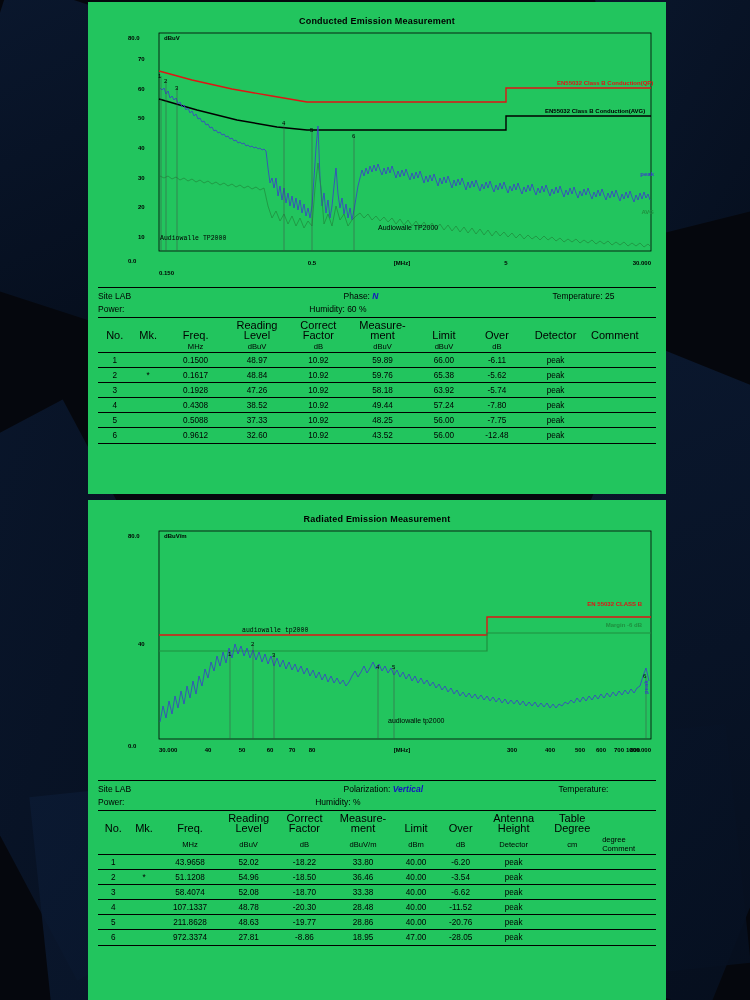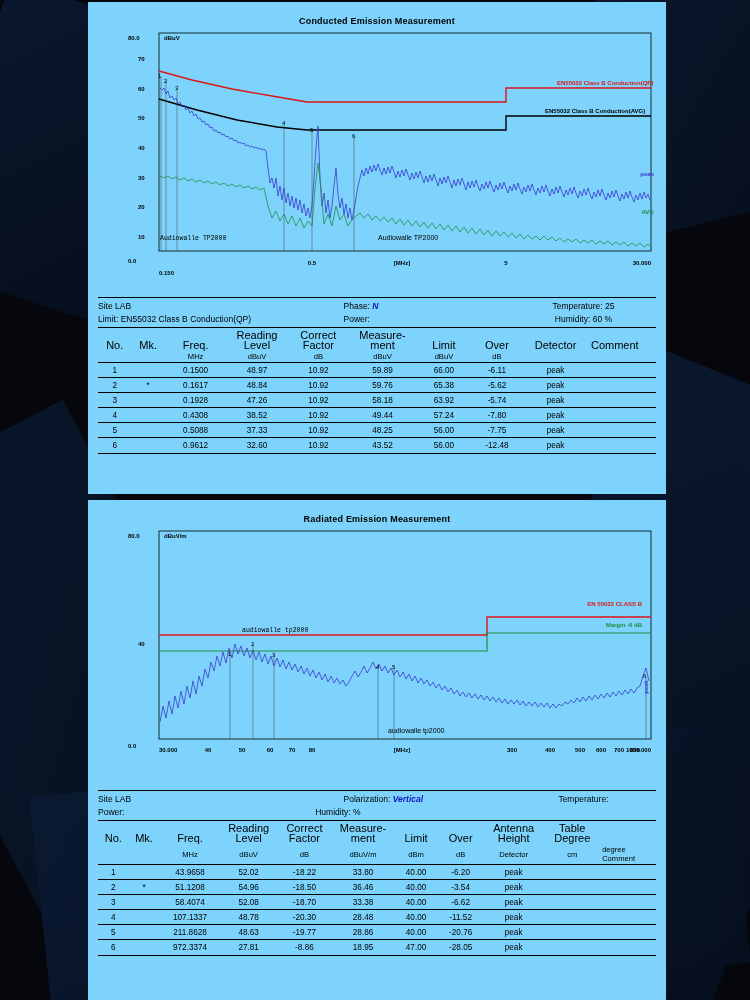--- a/index.html
+++ b/index.html
@@ -14,21 +14,21 @@
   .bg-deco { position:absolute; inset:0; overflow:hidden; }
   .bg-deco i { position:absolute; display:block; background:linear-gradient(135deg,#0b1a33,#061021); opacity:.85; }
   .bg-1 { left:-60px; top:430px; width:260px; height:520px; transform:rotate(-28deg); }
   .bg-2 { right:-80px; top:380px; width:300px; height:600px; transform:rotate(22deg); }
   .bg-3 { left:40px; top:760px; width:700px; height:240px; transform:rotate(-6deg); opacity:.5; }
   .bg-4 { left:-40px; top:0px; width:180px; height:300px; transform:rotate(18deg); opacity:.6; }
   .bg-5 { right:-30px; top:-40px; width:160px; height:260px; transform:rotate(-14deg); opacity:.5; }
 
   .slide {
     position:absolute;
-    background:#7dd3fc;
+    background:#22c55e;
     box-sizing:border-box;
     padding:6px 10px 8px 10px;
   }
   #slide-conducted { left:88px; top:2px; width:578px; height:492px; }
   #slide-radiated  { left:88px; top:500px; width:578px; height:504px; }
 
   .report { width:100%; height:100%; position:relative; }
 
   .chart-title {
     text-align:center;
@@ -36,21 +36,21 @@
     font-weight:bold;
     color:#000;
     margin:8px 0 2px 0;
     letter-spacing:.2px;
   }
 
   .plot-wrap { position:relative; margin:0 4px; }
   .plot-wrap svg { display:block; }
 
   
-  .info-block { margin-top:14px; font-size:8.5px; color:#000; }
+  .info-block { margin-top:4px; font-size:8.5px; color:#000; }
   .hr-thick { border-top:1.3px solid #000; margin:1px 0 2px 0; }
 
   .info-rows { display:block; }
   .info-row { display:flex; align-items:baseline; line-height:13px; }
   .info-row .c1 { width:44%; }
   .info-row .c2 { width:30%; }
   .info-row .c3 { width:26%;text-align:center; }
   .lbl { color:#000; }
   .val-b { font-weight:bold; font-style:italic; color:#1515c0; }
   .val { color:#000; }
@@ -156,22 +156,20 @@
     <div class="info-rows">
       <div class="info-row">
         <div class="c1"><span class="lbl">Site</span>
           <span class="val">LAB</span></div>
         <div class="c2"><span class="lbl">Phase:</span>
           <span class="val-b">N</span></div>
         <div class="c3"><span class="lbl">Temperature:</span>
           <span class="val">25</span></div>
       </div>
       <div class="info-row">
-        <div class="c1"><span class="lbl">Limit:</span>
-          <span class="val">EN55032 Class B Conduction(QP)</span></div>
         <div class="c2"><span class="lbl">Power:</span>
           <span class="val"></span></div>
         <div class="c3"><span class="lbl">Humidity:</span>
           <span class="val">60 %</span></div>
       </div>
     </div>
     <div class="hr-thick"></div>
   </div>
 
   <div style="position:relative;">

